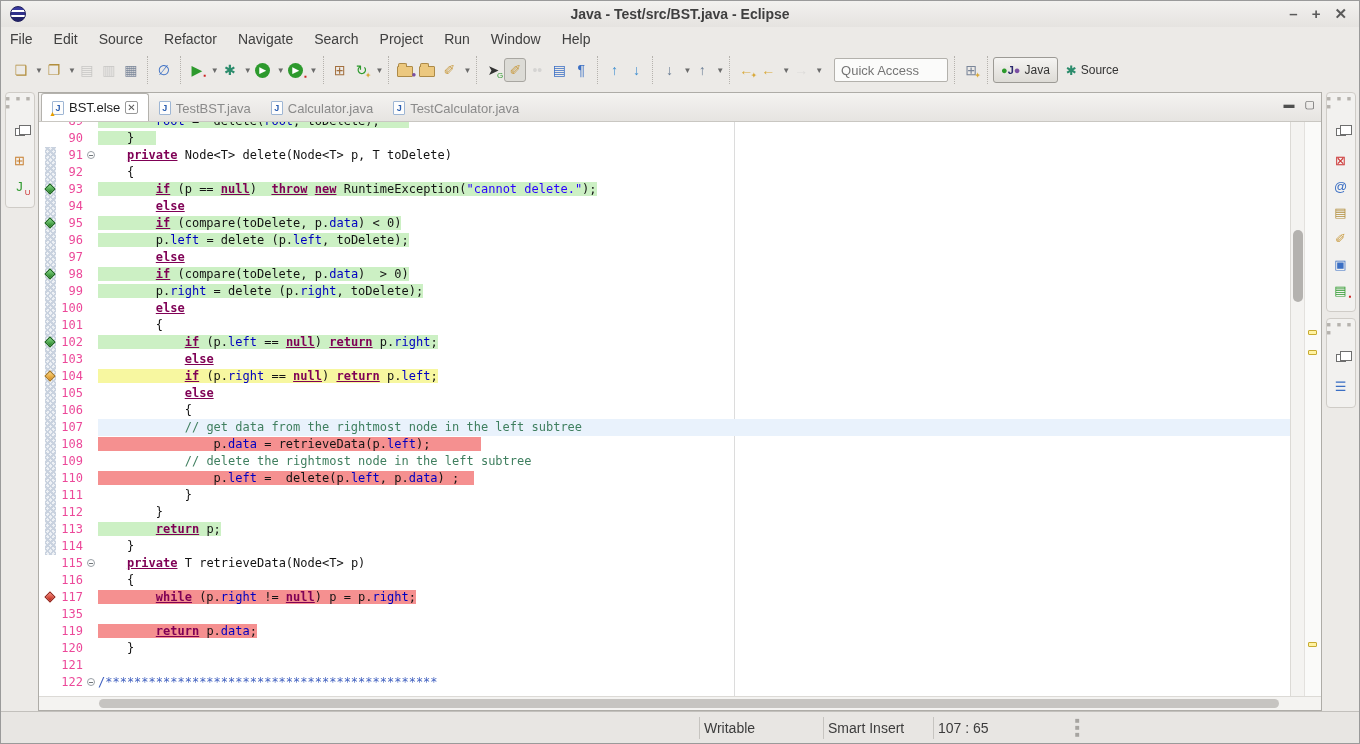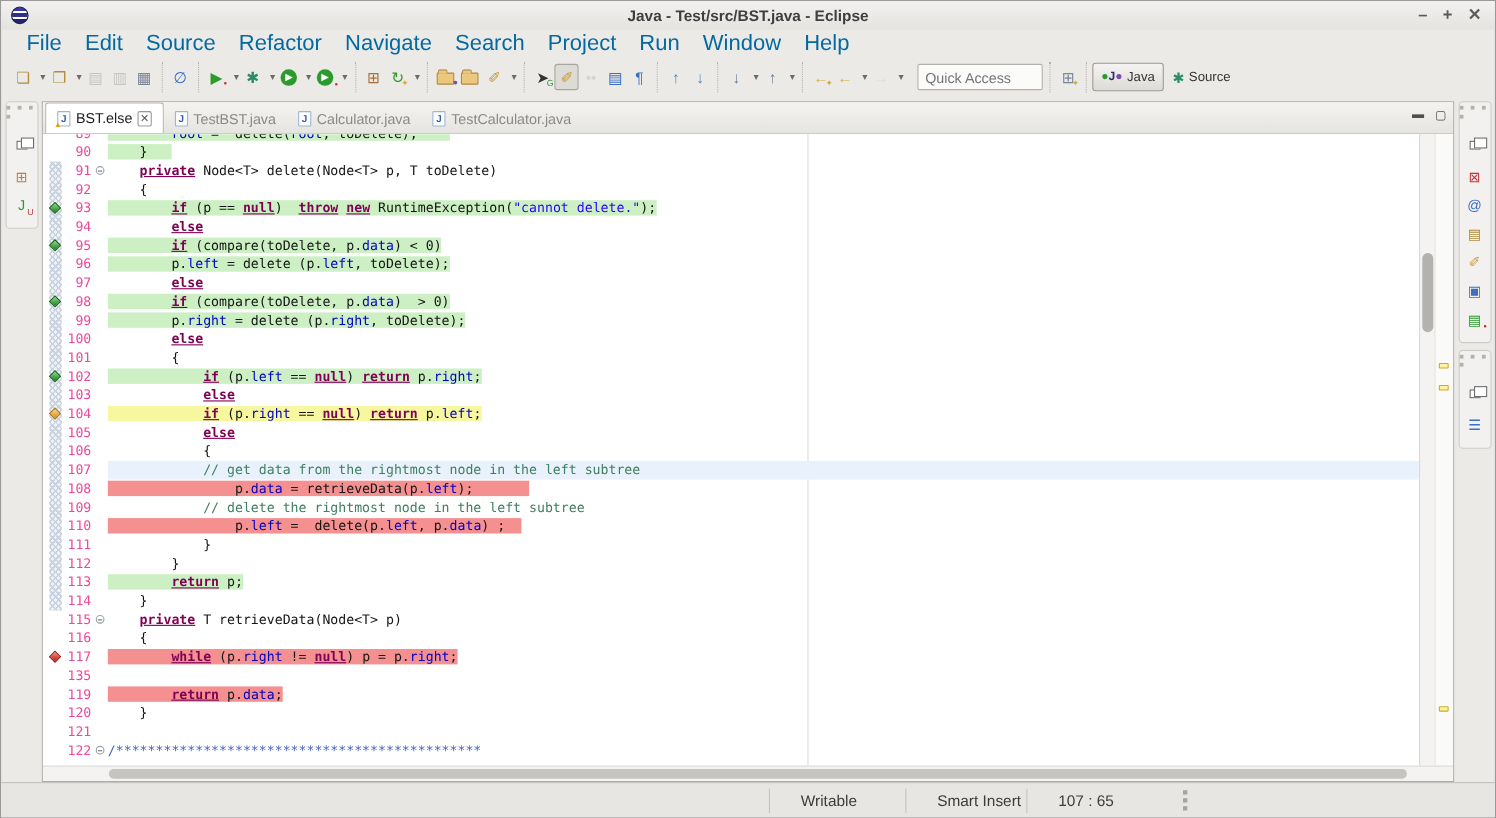--- a/index.html
+++ b/index.html
@@ -8,21 +8,21 @@
 
   
   .titlebar { height:26px; background:linear-gradient(#f2f1ef,#e5e3e0); display:flex; align-items:center; position:relative; flex:0 0 auto;gap:25px; }
   .ec-logo { width:16px; height:16px; border-radius:50%; margin-left:9px;
     background:linear-gradient(#3a3aa0 0 3px,#fff 3px 5px,#31318c 5px 8px,#fff 8px 10px,#23236b 10px 16px); border:1px solid #20205c; }
   .title-text { position:absolute; left:0; right:0; text-align:center; font-weight:bold; font-size:14px; color:#3f3f3f; pointer-events:none; }
   .win-controls { margin-left:auto; display:flex; gap:14px; padding-right:12px; color:#5a5a5a; font-size:15px; font-weight:bold; z-index:2;}
   .win-controls span { cursor:default; line-height:26px; }
 
   
-  .menubar { height:24px; display:flex; align-items:center; gap:21px; padding-left:23px; font-size:20px; color:#0369a1; flex:0 0 auto; }
+  .menubar { height:24px; display:flex; align-items:center; gap:21px; padding-left:9px; font-size:14px; color:#404040; flex:0 0 auto; }
 
   
   .toolbar { height:38px; display:flex; align-items:center; padding:0 4px; flex:0 0 auto; }
   .tgroup { display:flex; align-items:center; padding:0 5px; border-left:1px dotted #b5b2ad; height:28px; }
   .tgroup:first-child { border-left:none; }
   .tbtn { display:flex; align-items:center; justify-content:center; min-width:22px; height:24px; border:1px solid transparent; border-radius:3px; background:transparent; cursor:default; position:relative; }
   .tbtn.active { background:#dcdbd6; border-color:#a8a6a1; }
   .tbtn.disabled { opacity:.45; }
   .tb-ic { font-size:14px; line-height:1; position:relative; display:inline-flex; align-items:center; justify-content:center; }
   .tb-ic .ovl { position:absolute; right:-4px; bottom:-3px; font-size:8px; line-height:1; }
@@ -93,21 +93,21 @@
   .vscroll { width:14px; flex:0 0 auto; background:#f4f3f1; border-left:1px solid #dcdad6; position:relative; }
   .vthumb { position:absolute; left:2px; width:10px; border-radius:5px; background:#b4b2af; }
   .overview { width:17px; flex:0 0 auto; background:#fafaf9; border-left:1px solid #e3e1de; position:relative; }
   .ovmark { position:absolute; left:3px; width:9px; height:5px; background:#fff3a3; border:1px solid #c8ab32; border-radius:1px; }
   .hscroll { height:14px; flex:0 0 auto; background:#f4f3f1; border-top:1px solid #dcdad6; position:relative; }
   .hthumb { position:absolute; top:2px; height:9px; border-radius:5px; background:#c6c4c1; }
 
   
   .statusbar { height:32px; background:#e8e6e3; border-top:1px solid #c2c0bc; display:flex; align-items:center; font-size:14px; color:#3c3c3c; flex:0 0 auto; }
   .sb-spacer { width:698px; flex:0 0 auto; }
-  .sb-seg { border-left:1px solid #c6c4c0; height:22px; display:flex; align-items:center; justify-content:flex-start; padding-left:28px; flex:0 0 auto; }
+  .sb-seg { border-left:1px solid #c6c4c0; height:22px; display:flex; align-items:center; justify-content:flex-start; padding-left:4px; flex:0 0 auto; }
   .sb-grip { color:#a6a4a0; font-size:8px; line-height:7px; margin-left:44px; letter-spacing:0; }
 </style>
 </head>
 <body>
 
 <div class="window">
 
   <div class="titlebar">
     <span class="ec-logo"></span>
     <span class="title-text">Java - Test/src/BST.java - Eclipse</span>

